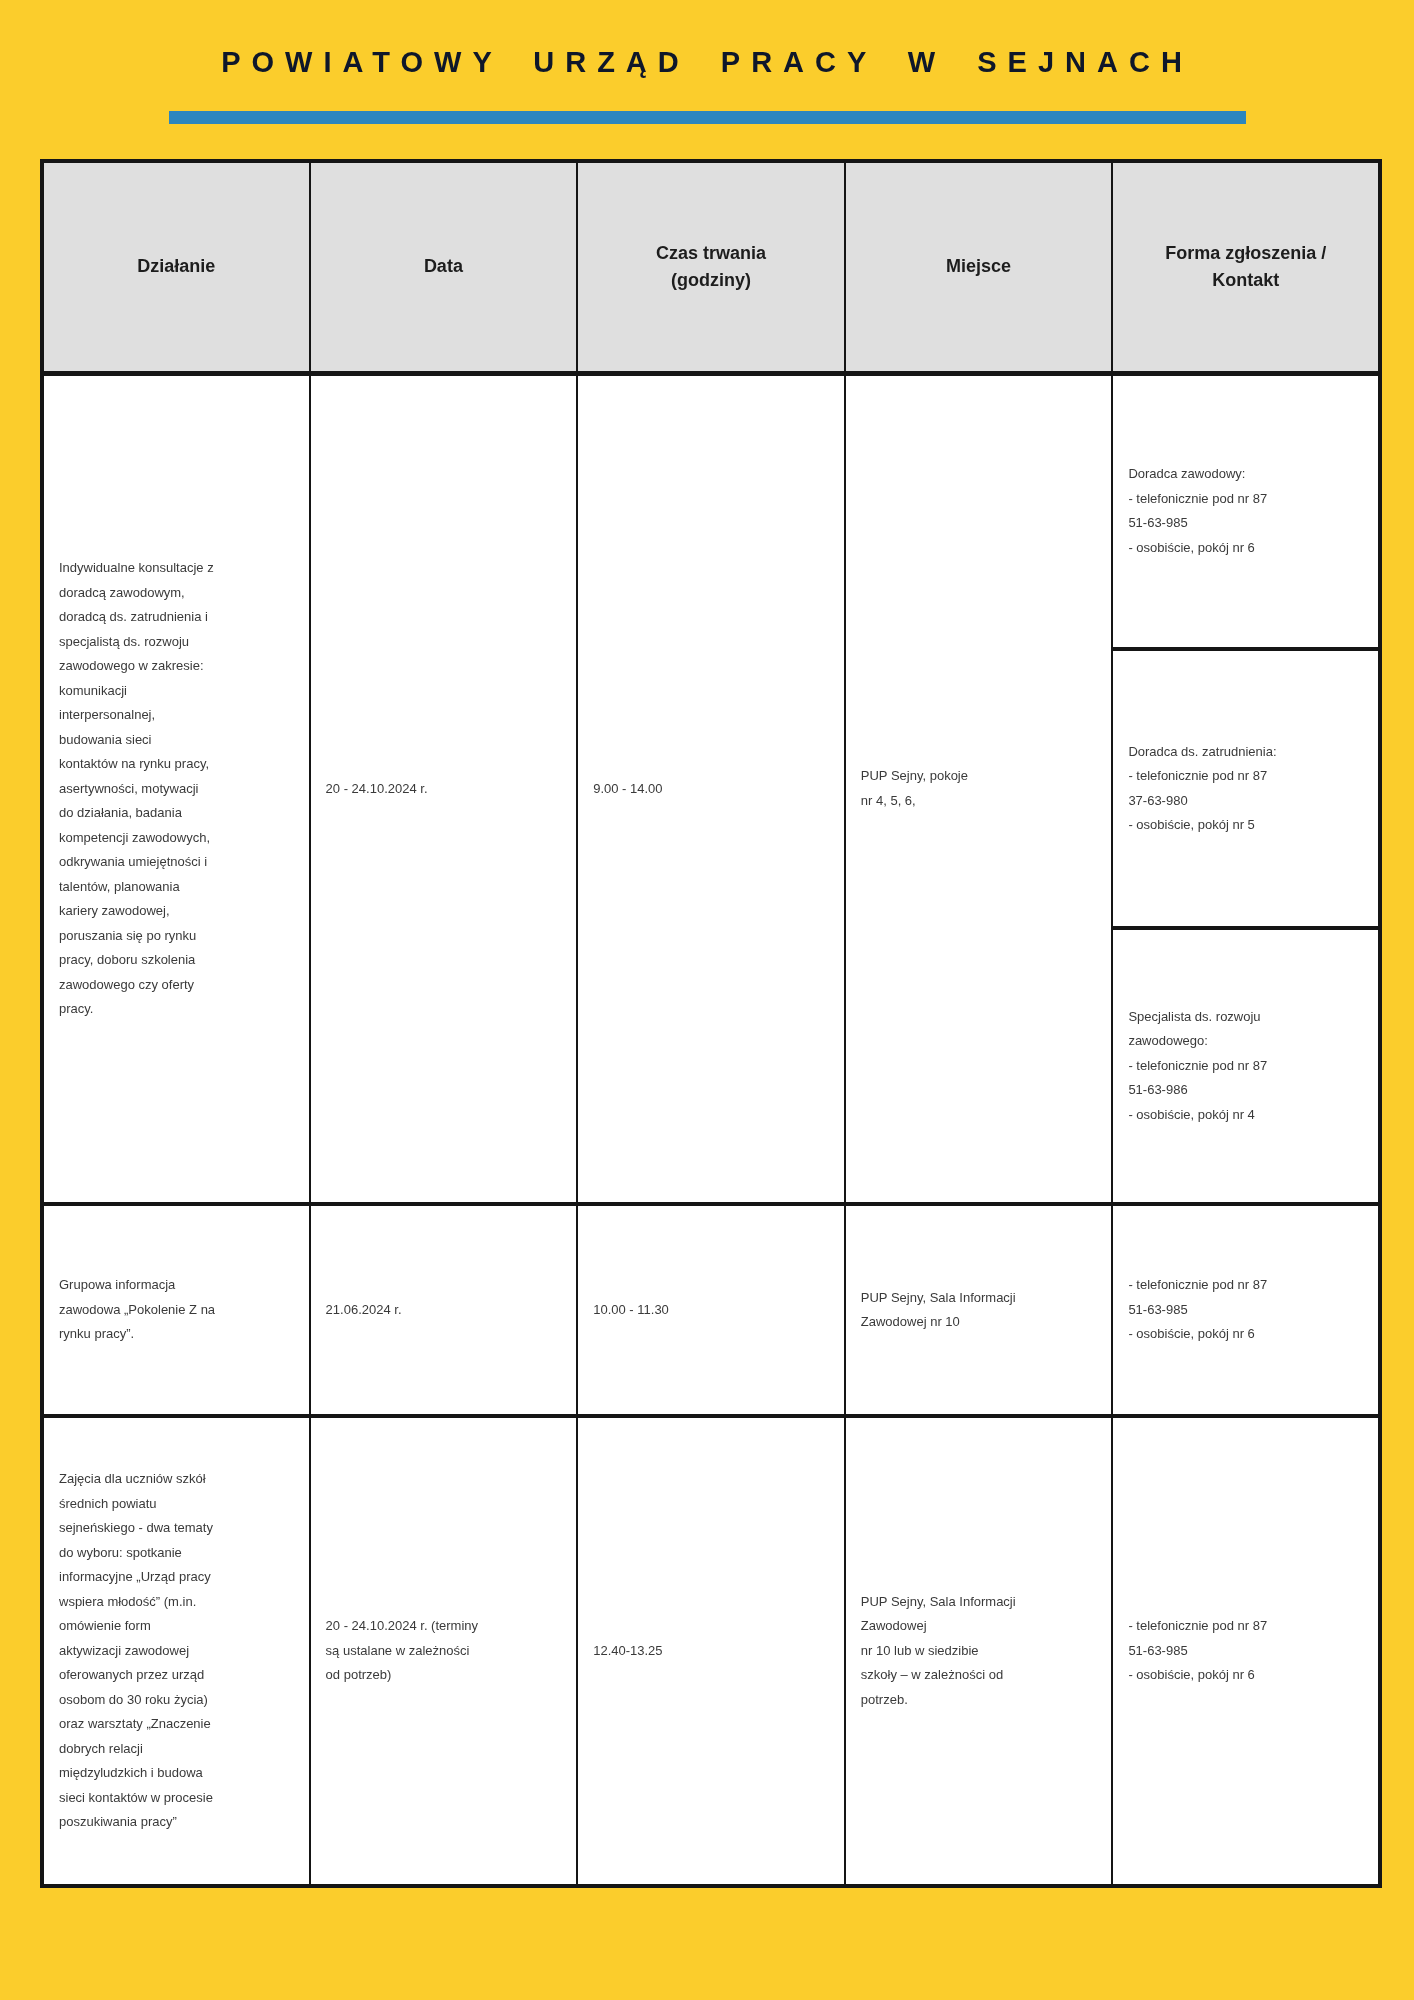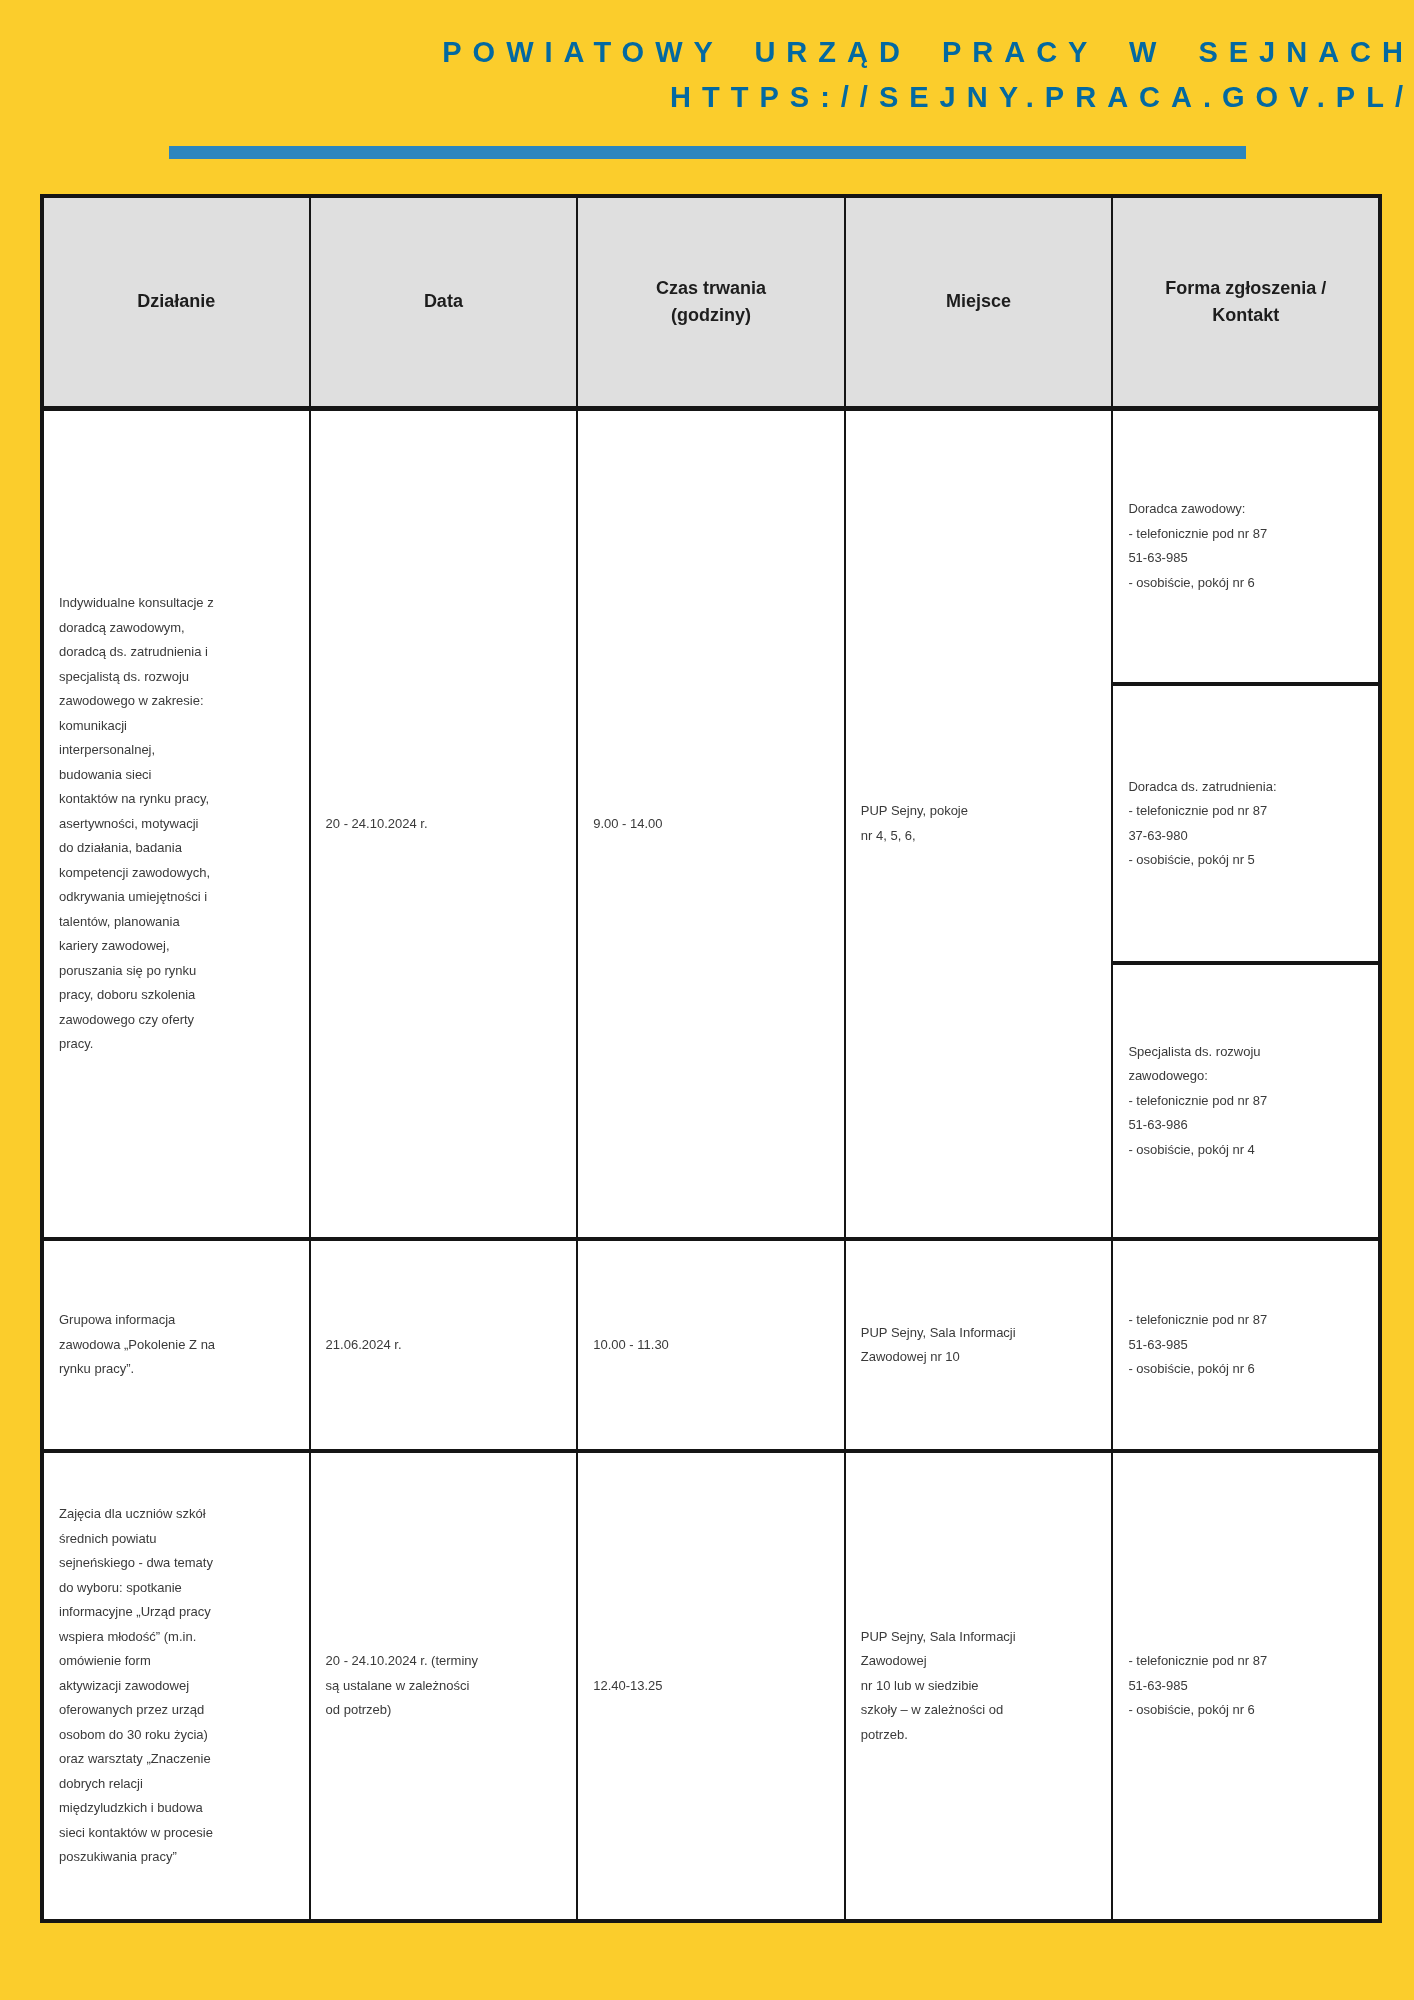--- a/index.html
+++ b/index.html
@@ -9,23 +9,23 @@
   }
   .page {
     position:relative;
     width:1414px;
     height:2000px;
     background:#FBCD2C;
     overflow:hidden;
   }
   
   .banner {
-    padding-top:30px;
-    text-align:right;
-    color:#0369a1;
+    padding-top:40px;
+    text-align:center;
+    color:#0f172a;
     font-weight:700;
     font-size:29px;
     line-height:45px;
     letter-spacing:11px;
     word-spacing:12px;
     white-space:nowrap;
   }
   .divider {
     width:1077px;
     height:13px;
@@ -72,21 +72,20 @@
   tr.h-r2   { height:212px; }
   tr.h-r3   { height:470px; }
 </style>
 </head>
 <body>
 
 <div class="page">
 
   <div class="banner">
     <div class="banner-line">POWIATOWY URZĄD PRACY W SEJNACH</div>
-    <div class="banner-line">HTTPS://SEJNY.PRACA.GOV.PL/</div>
   </div>
 
   <div class="divider"></div>
 
   <table class="schedule">
     <colgroup>
       <col>
         <col>
         <col>
         <col>

